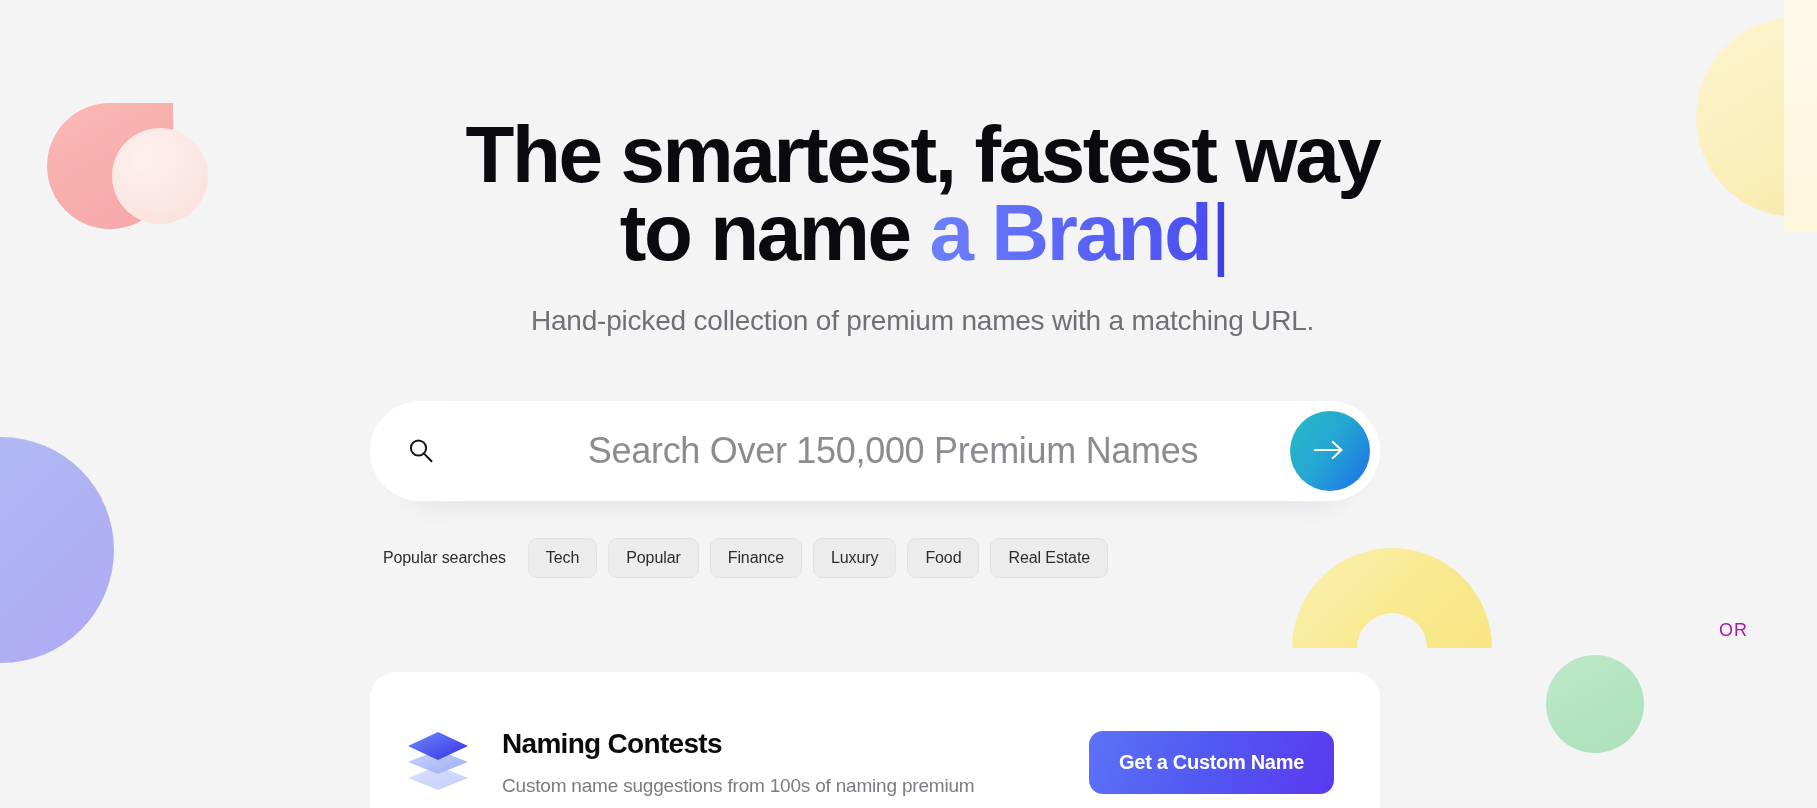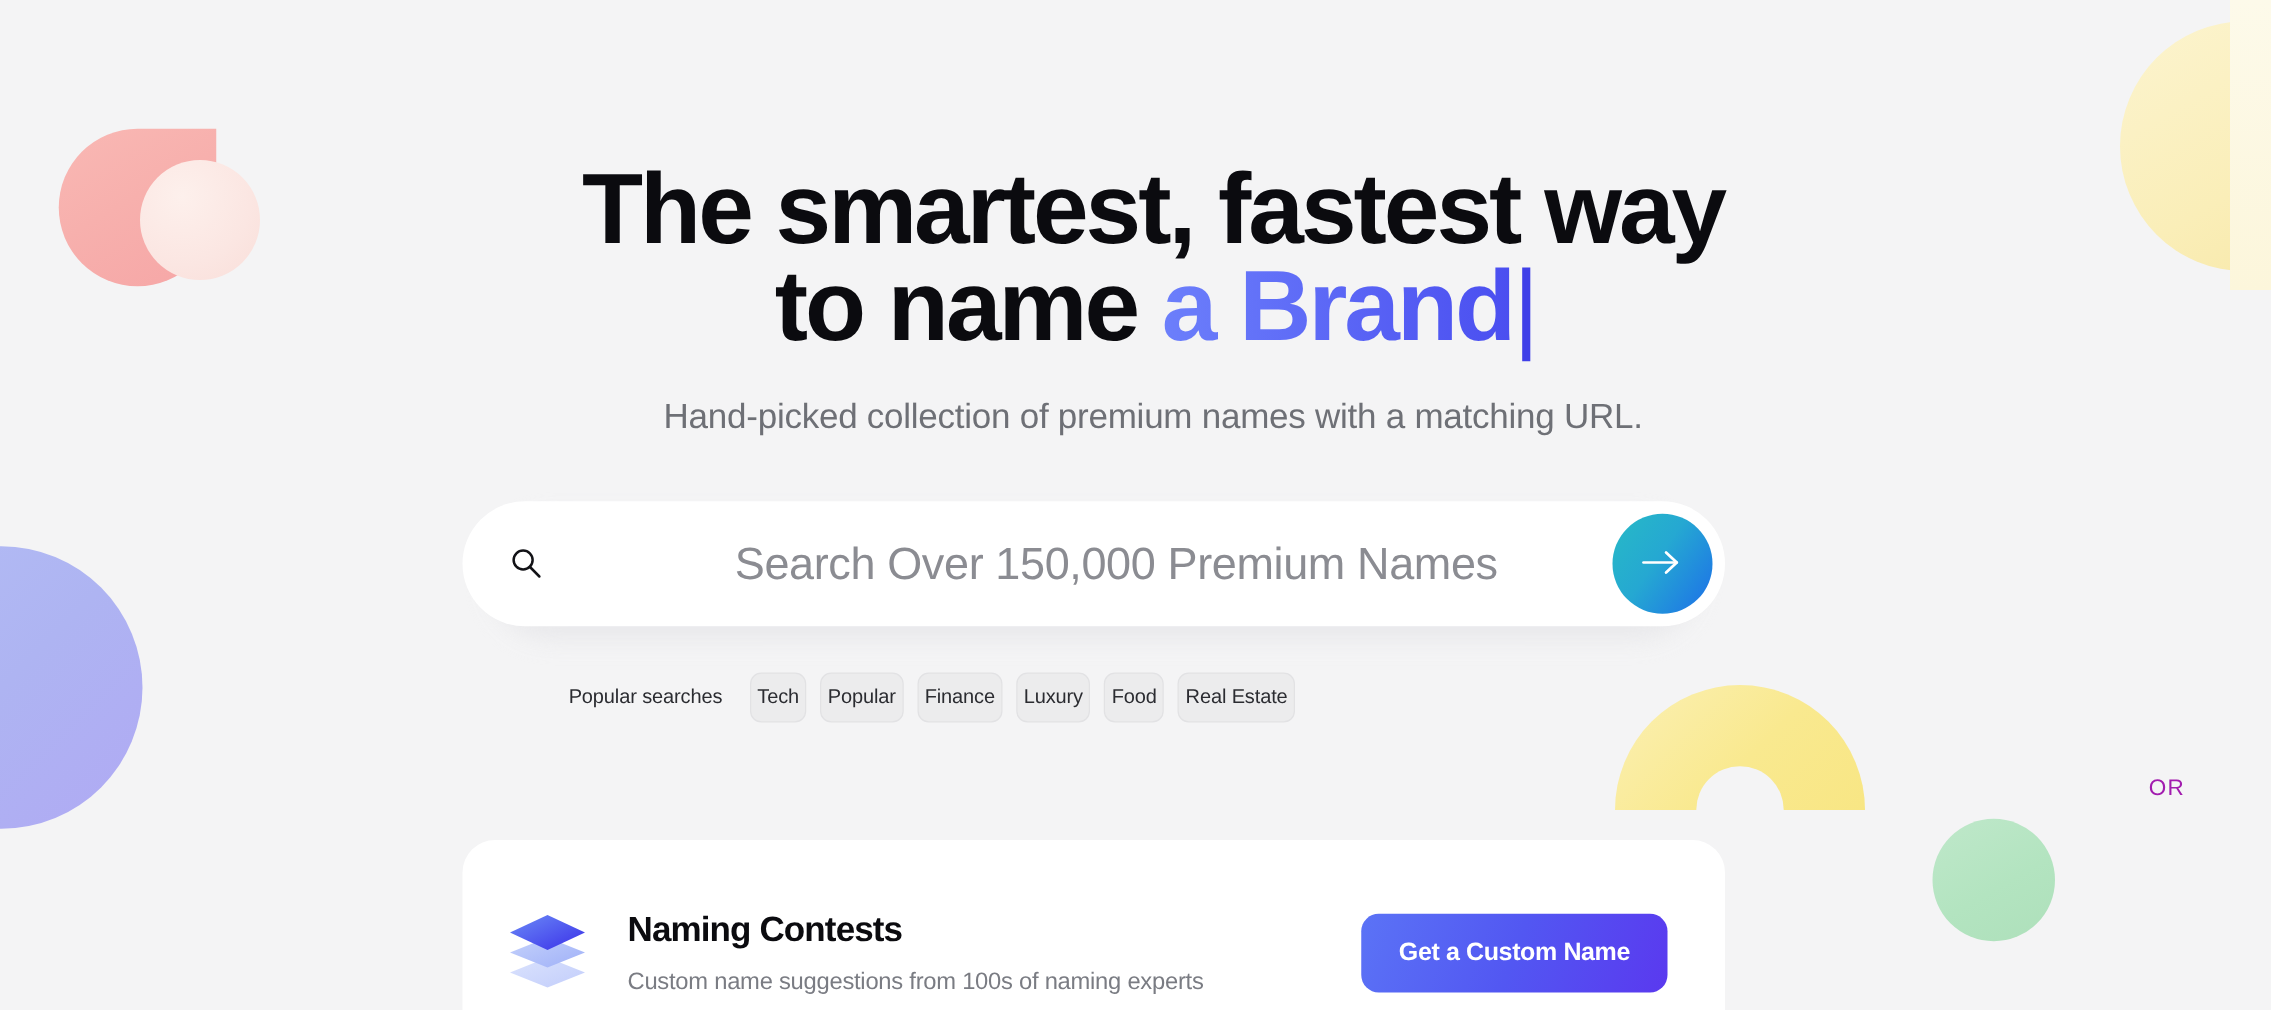--- a/index.html
+++ b/index.html
@@ -61,21 +61,21 @@
     background:linear-gradient(150deg,#bfe8ca 0%,#b3e4c0 55%,#aee0bb 100%);
   }
 
   
   #deco-card-blob {
     left:484px; top:672px; width:90px; height:125px; border-radius:50%;
     background:#faf7fb;
   }
 
   
-  #hero { position:absolute; left:0; top:12px; width:1817px;padding-left:28px; }
+  #hero { position:absolute; left:0; top:0; width:1817px;padding-left:28px; }
 
   #headline {
     margin-top:116px;
     text-align:center;
     font-size:80px;
     line-height:0.98;
     font-weight:bold;
     letter-spacing:-2.4px;
     color:#0b0b0f;
   }
@@ -133,21 +133,21 @@
   
   #popular {
     position:absolute; left:0; top:538px; width:1491px;
     display:flex; align-items:center; justify-content:center; gap:11px;
   }
   #popular-label { font-size:16px; color:#2b2c31; margin-right:11px; letter-spacing:-0.1px; }
   .tag {
     background:#ececed;
     border:1px solid #e2e2e4;
     border-radius:9px;
-    padding:10px 5px;
+    padding:10px 17px;
     font-size:16px;
     color:#2b2c31;
     cursor:pointer;
     font-family:"Liberation Sans", sans-serif;
     letter-spacing:-0.1px;
     white-space:nowrap;
   }
 
   
   #or-row {
@@ -257,18 +257,18 @@
             <stop offset="100%" stop-color="#c2cdfb"></stop>
           </linearGradient>
         </defs>
         <path d="M38 42 L8 54 L38 66 L68 54 Z" fill="url(#lg-bot)"></path>
         <path d="M38 26 L8 38 L38 50 L68 38 Z" fill="url(#lg-mid)"></path>
         <path d="M38 8  L8 22 L38 36 L68 22 Z" fill="url(#lg-top)"></path>
       </svg>
     </span>
     <div id="contest-text">
       <div id="contest-title">Naming Contests</div>
-      <div id="contest-desc">Custom name suggestions from 100s of naming experts</div>
+      <div id="contest-desc">Custom name suggestions from 100s of naming premium</div>
     </div>
     <button id="contest-cta">Get a Custom Name</button>
   </div>
 
 </div>
 
 </body></html>

